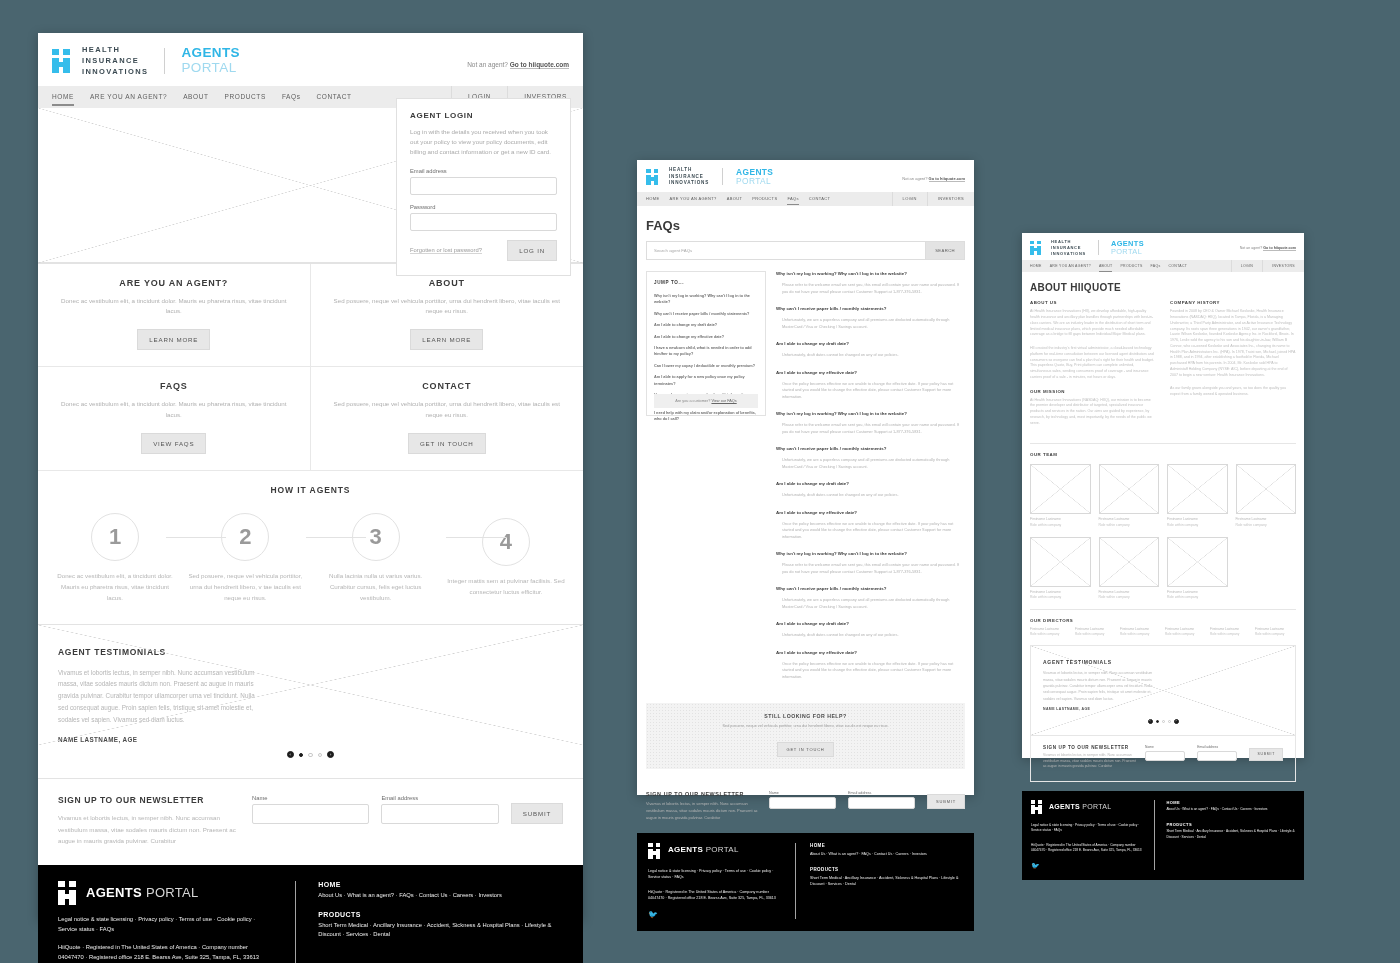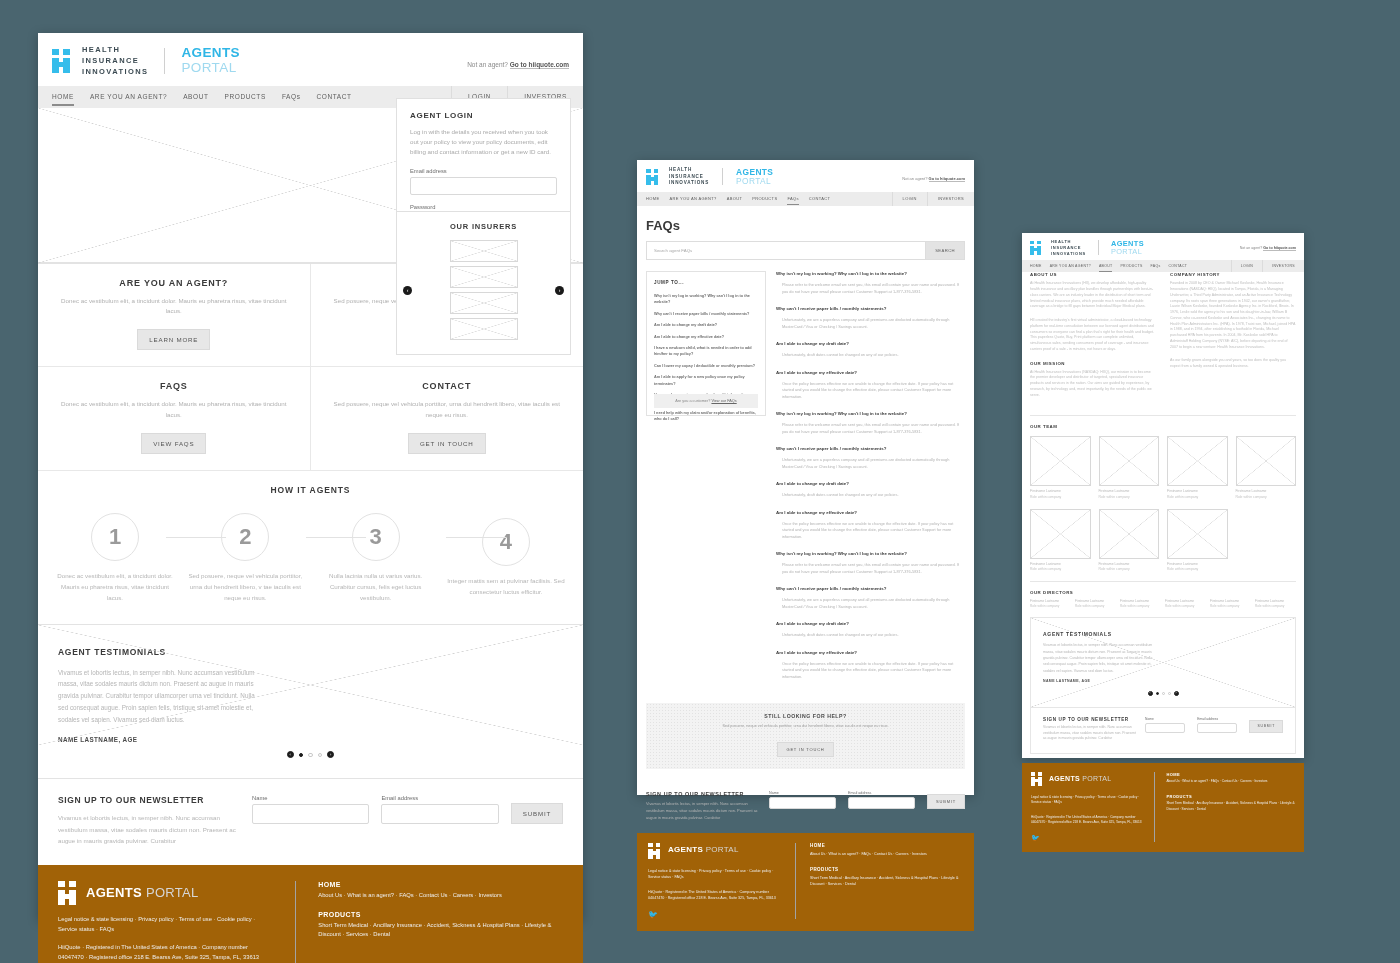--- a/index.html
+++ b/index.html
@@ -121,21 +121,21 @@
     font-size:4px; display:flex; align-items:center; justify-content:center; }
 
   .news { padding:16px 20px 18px; display:flex; gap:14px; align-items:flex-start; }
   .news-left { width:180px; }
   .news-left h4 { margin:0 0 7px; font-size:8.5px; letter-spacing:.6px; color:#3a3a3a; }
   .news-left p { margin:0; font-size:6.2px; line-height:1.85; color:#b5b5b5; }
   .news-fields { display:flex; gap:12px; align-items:flex-end; flex:1; }
   .news-f { flex:1; }
   .news-f .textbox { margin-bottom:0; height:20px; }
 
-  .footer { background:#a16207; color:#fff; padding:16px 20px 20px; display:flex; gap:22px;justify-content:space-between; }
+  .footer { background:#000000; color:#fff; padding:16px 20px 20px; display:flex; gap:22px;justify-content:space-between; }
   .footer-l { width:270px; }
   .f-logo { display:flex; align-items:center; gap:7px; margin-bottom:11px; }
   .f-mark { width:21px; height:23px; position:relative; }
   .f-mark i { position:absolute; background:#fff; display:block; }
   .f-word { font-size:13px; letter-spacing:.3px; color:#fff; }
   .f-word span { color:#d6d6d6; }
   .footer-l p { margin:0 0 9px; font-size:5.8px; line-height:1.7; color:#efefef; }
   .tw { font-size:12px; color:#fff; }
   .footer-div { width:1px; background:#a3a3a3; align-self:stretch; }
   .footer-r h5 { margin:0 0 3px; font-size:7px; letter-spacing:.4px; color:#fff; }
@@ -316,31 +316,20 @@
       <div class="textbox"></div>
       <span class="fieldlabel">Password</span>
       <div class="textbox"></div>
       <div class="loginrow">
         <span class="forgot">Forgotten or lost password?</span>
         <span class="btn">LOG IN</span>
       </div>
     </div>
   </div>
 
-  <div class="insurers">
-    <h4>OUR INSURERS</h4>
-    <div class="ins-list">
-      <div class="xbox ins-item"></div>
-      <div class="xbox ins-item"></div>
-      <div class="xbox ins-item"></div>
-      <div class="xbox ins-item"></div>
-    </div>
-    <span class="arrow l">‹</span>
-    <span class="arrow r">›</span>
-  </div>
 
   <div class="cards">
     <div class="card">
       <h4>ARE YOU AN AGENT?</h4>
       <p>Donec ac vestibulum elit, a tincidunt dolor. Mauris eu pharetra risus, vitae tincidunt lacus.</p>
       <span class="btn">LEARN MORE</span>
     </div>
     <div class="card">
       <h4>ABOUT</h4>
       <p>Sed posuere, neque vel vehicula porttitor, urna dui hendrerit libero, vitae iaculis est neque eu risus.</p>
@@ -625,20 +614,21 @@
       <a>PRODUCTS</a>
       <a>FAQs</a>
       <a>CONTACT</a>
     </div>
     <div class="navright">
       <a>LOGIN</a>
       <a>INVESTORS</a>
     </div>
   </div>
 
+  <div class="about-title">ABOUT HIIQUOTE</div>
 
   <div class="about-cols">
     <div class="about-col">
       <h5>ABOUT US</h5>
       <p>At Health Insurance Innovations (HII), we develop affordable, high-quality health insurance and ancillary plan bundles through partnerships with best-in-class carriers. We are an industry leader in the distribution of short term and limited medical insurance plans, which provide much needed affordable coverage as a bridge to fill gaps between Individual Major Medical plans.</p>
       <p>HII created the industry's first virtual administrator, a cloud-based technology platform for real-time consultation between our licensed agent distributors and consumers so everyone can find a plan that's right for their health and budget. This paperless Quote, Buy, Print platform can complete unlimited, simultaneous sales, sending consumers proof of coverage - and insurance carriers proof of a sale - in minutes, not hours or days.</p>
       <h5>OUR MISSION</h5>
       <p>At Health Insurance Innovations (NASDAQ: HIIQ), our mission is to become the premier developer and distributor of targeted, specialized insurance products and services in the nation. Our aims are guided by experience, by research, by technology and, most importantly, by the needs of the public we serve.</p>
     </div>
     <div class="about-col">

